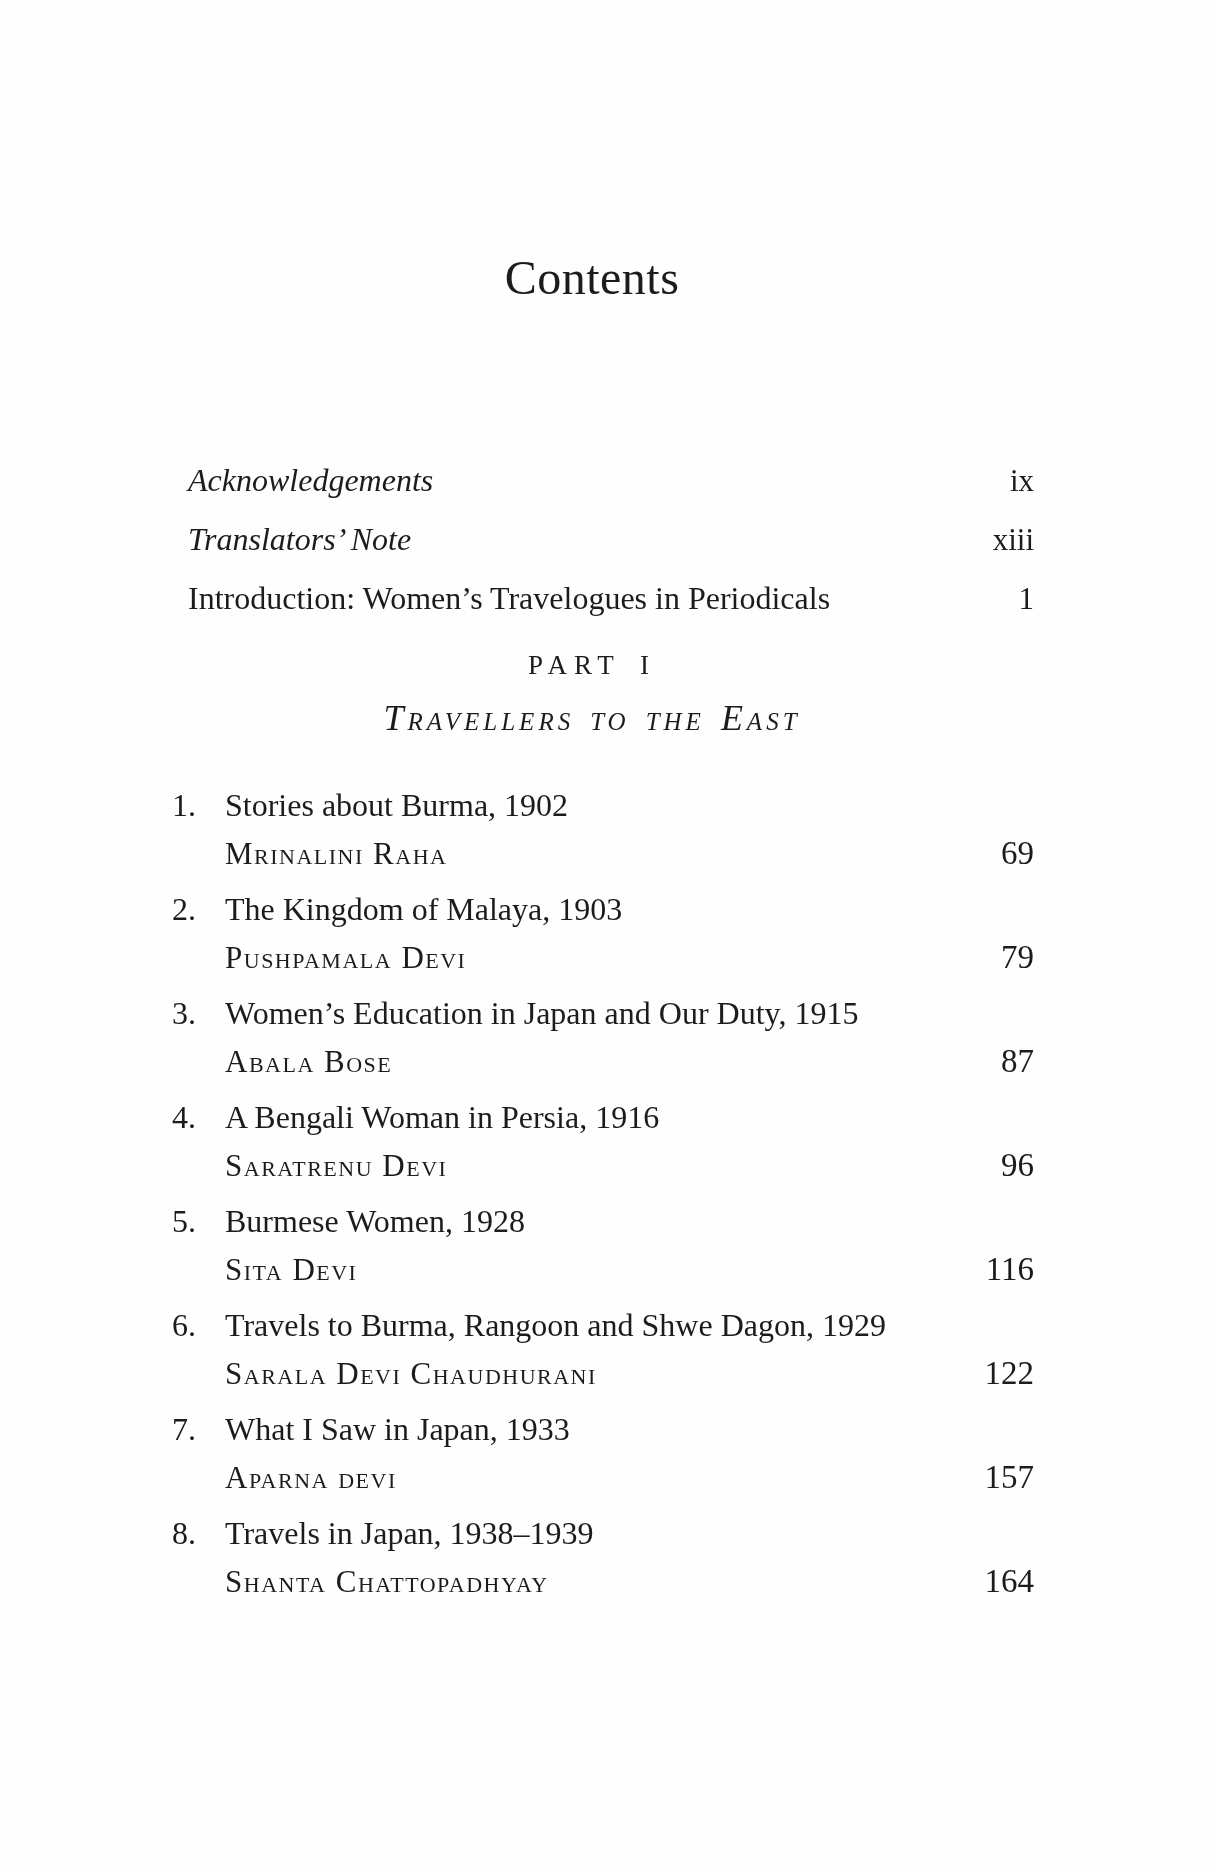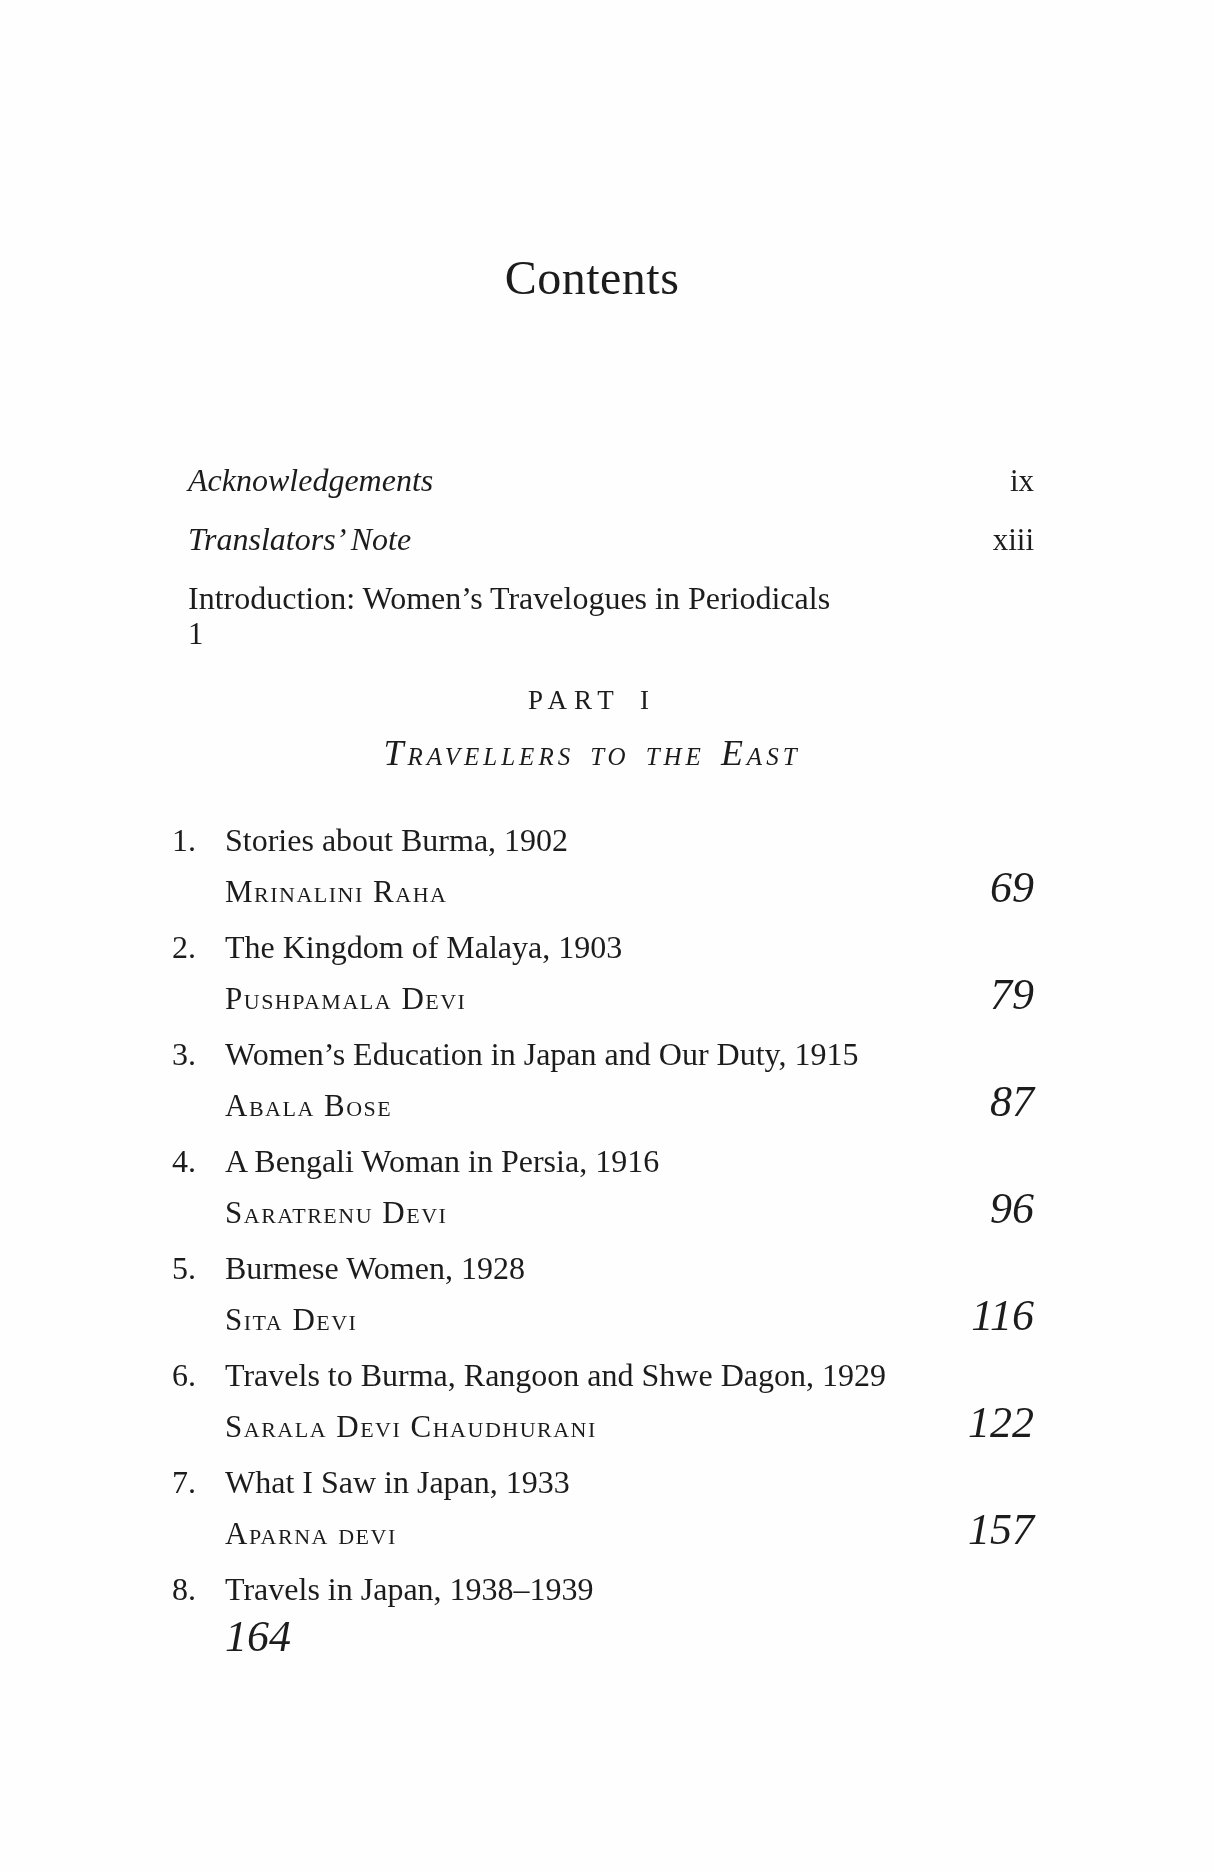--- a/index.html
+++ b/index.html
@@ -36,21 +36,21 @@
   }
   .fm-row {
     display: flex;
     justify-content: space-between;
     align-items: baseline;
     padding-left: 38px;
     font-size: 32px;
     line-height: 36px;
     margin-bottom: 22px;
   }
-  .fm-row:last-child { margin-bottom: 0; flex-direction: column; }
+  .fm-row:last-child { margin-bottom: 0; }
   .fm-label.italic { font-style: italic; font-family: Liberation Serif, serif; }
   .fm-page { font-size: 31px; }
   .part-heading {
     margin-top: 32px;
     text-align: center;
   }
   .part-kicker {
     font-size: 27px;
     line-height: 32px;
     letter-spacing: 7px;
@@ -87,21 +87,21 @@
     align-items: baseline;
     padding-left: 75px;
     line-height: 48px;
     gap: 27px;
   }
   .entry-author {
     font-variant: small-caps;
     font-size: 31px;
     letter-spacing: 1.5px;
   }
-  .entry-page { font-size: 44px; font-style: italic; }
+  .entry-page { font-size: 33px; }
 </style>
 </head>
 <body>
 
 <div class="page">
   <div class="content">
 
     <h1 class="contents-title">Contents</h1>
 
     <div class="front-matter" id="front-matter">
@@ -203,19 +203,20 @@
       <span class="entry-page">157</span>
     </div>
   </div>
 
   <div class="entry">
     <div class="entry-title-row">
       <span class="entry-num">8.</span>
       <span class="entry-title">Travels in Japan, 1938–1939</span>
     </div>
     <div class="entry-author-row">
+      <span class="entry-author">Shanta Chattopadhyay</span>
       <span class="entry-page">164</span>
     </div>
   </div>
 </div>
 
   </div>
 </div>
 
 </body></html>

